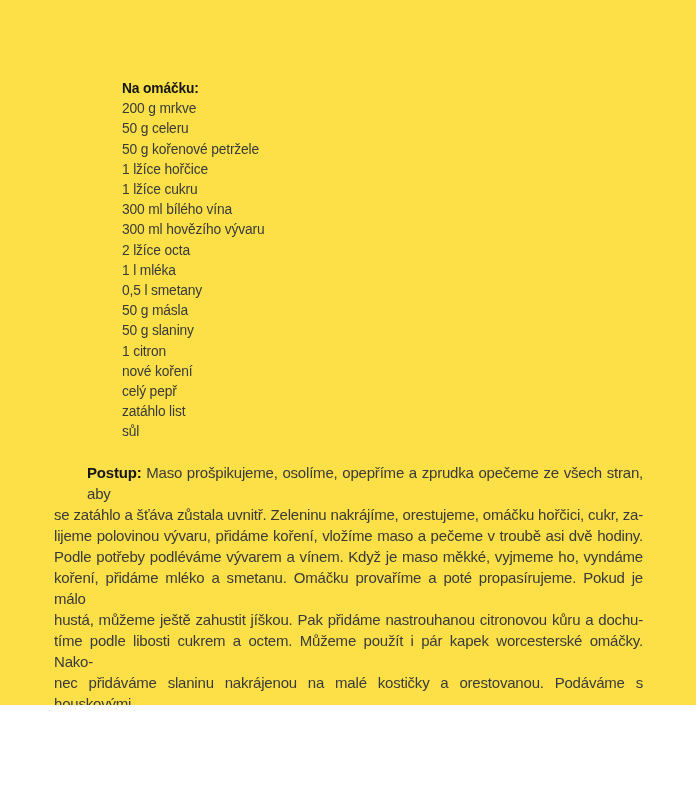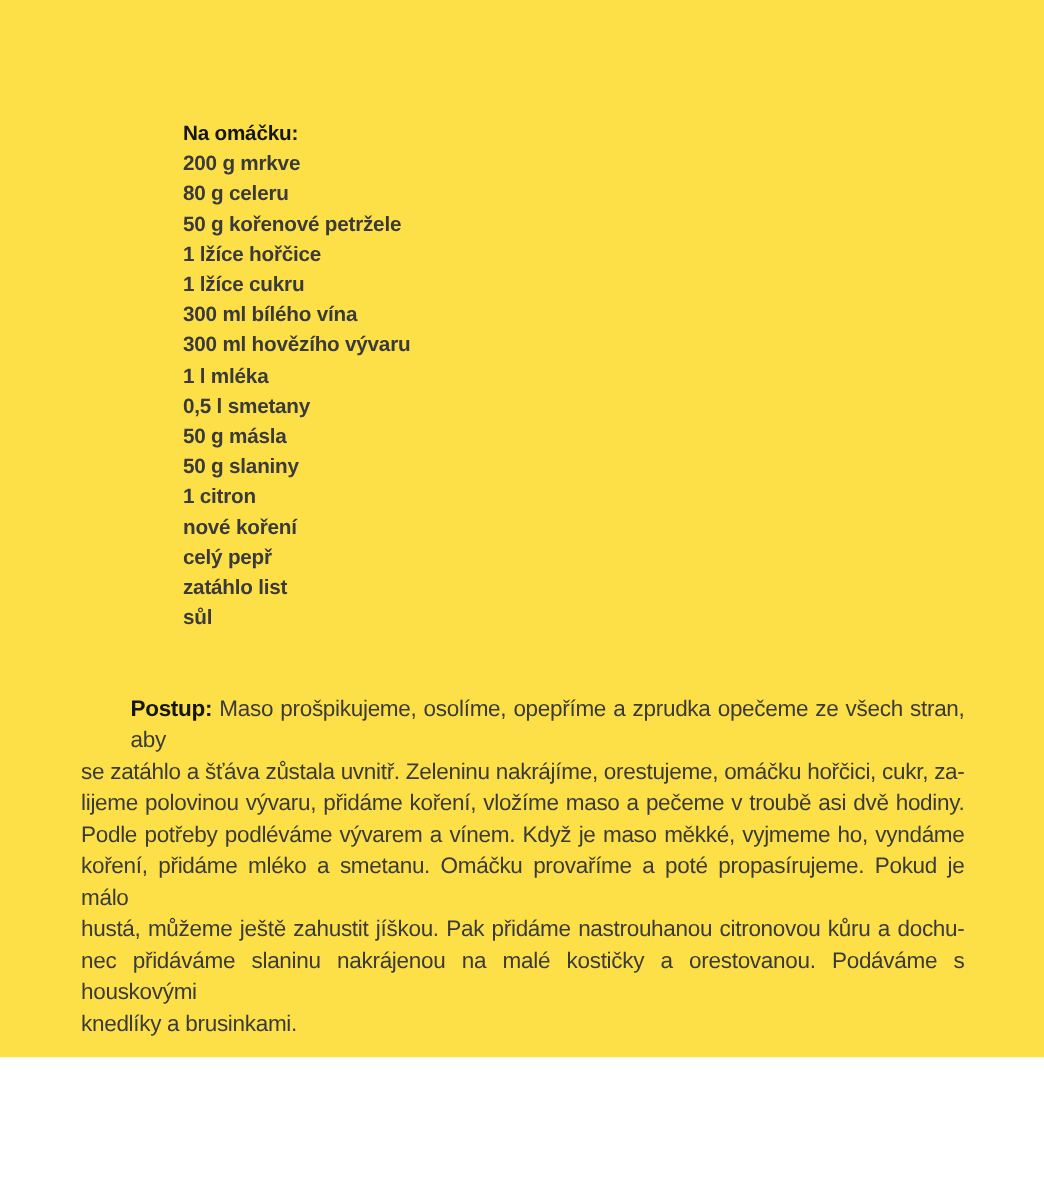--- a/index.html
+++ b/index.html
@@ -24,21 +24,21 @@
     font-size: 13.8px;
     line-height: 20.2px;
     letter-spacing: -0.15px;
     color: #3a3a3a;
   }
   .ing-heading {
     font-weight: bold;
     color: #161616;
   }
   .ing-item {
-    font-weight: bold;
+    font-weight: normal;
   }
   
   .method {
     position: absolute;
     left: 54px;
     top: 462px;
     width: 589px;
     font-size: 15px;
     line-height: 21px;
     letter-spacing: -0.2px;
@@ -71,43 +71,45 @@
   }
 </style>
 </head>
 <body>
 
 <div class="page">
 
   <div class="ingredients">
     <div class="ing-heading">Na omáčku:</div>
     <div class="ing-item">200 g mrkve</div>
-    <div class="ing-item">80 g celeru</div>
+    <div class="ing-item">50 g celeru</div>
     <div class="ing-item">50 g kořenové petržele</div>
     <div class="ing-item">1 lžíce hořčice</div>
     <div class="ing-item">1 lžíce cukru</div>
     <div class="ing-item">300 ml bílého vína</div>
     <div class="ing-item">300 ml hovězího vývaru</div>
+    <div class="ing-item">2 lžíce octa</div>
     <div class="ing-item">1 l mléka</div>
     <div class="ing-item">0,5 l smetany</div>
     <div class="ing-item">50 g másla</div>
     <div class="ing-item">50 g slaniny</div>
     <div class="ing-item">1 citron</div>
     <div class="ing-item">nové koření</div>
     <div class="ing-item">celý pepř</div>
     <div class="ing-item">zatáhlo list</div>
     <div class="ing-item">sůl</div>
   </div>
 
   <div class="method">
     <div class="mline first"><span class="method-label">Postup:</span> <span>Maso prošpikujeme, osolíme, opepříme a zprudka opečeme ze všech stran, aby</span></div>
     <div class="mline">se zatáhlo a šťáva zůstala uvnitř. Zeleninu nakrájíme, orestujeme, omáčku hořčici, cukr, za-</div>
     <div class="mline">lijeme polovinou vývaru, přidáme koření, vložíme maso a pečeme v troubě asi dvě hodiny.</div>
     <div class="mline">Podle potřeby podléváme vývarem a vínem. Když je maso měkké, vyjmeme ho, vyndáme</div>
     <div class="mline">koření, přidáme mléko a smetanu. Omáčku provaříme a poté propasírujeme. Pokud je málo</div>
     <div class="mline">hustá, můžeme ještě zahustit jíškou. Pak přidáme nastrouhanou citronovou kůru a dochu-</div>
+    <div class="mline">tíme podle libosti cukrem a octem. Můžeme použít i pár kapek worcesterské omáčky. Nako-</div>
     <div class="mline">nec přidáváme slaninu nakrájenou na malé kostičky a orestovanou. Podáváme s houskovými</div>
     <div class="mline last">knedlíky a brusinkami.</div>
   </div>
 
   <div class="page-number">35</div>
 
 </div>
 
 </body></html>

